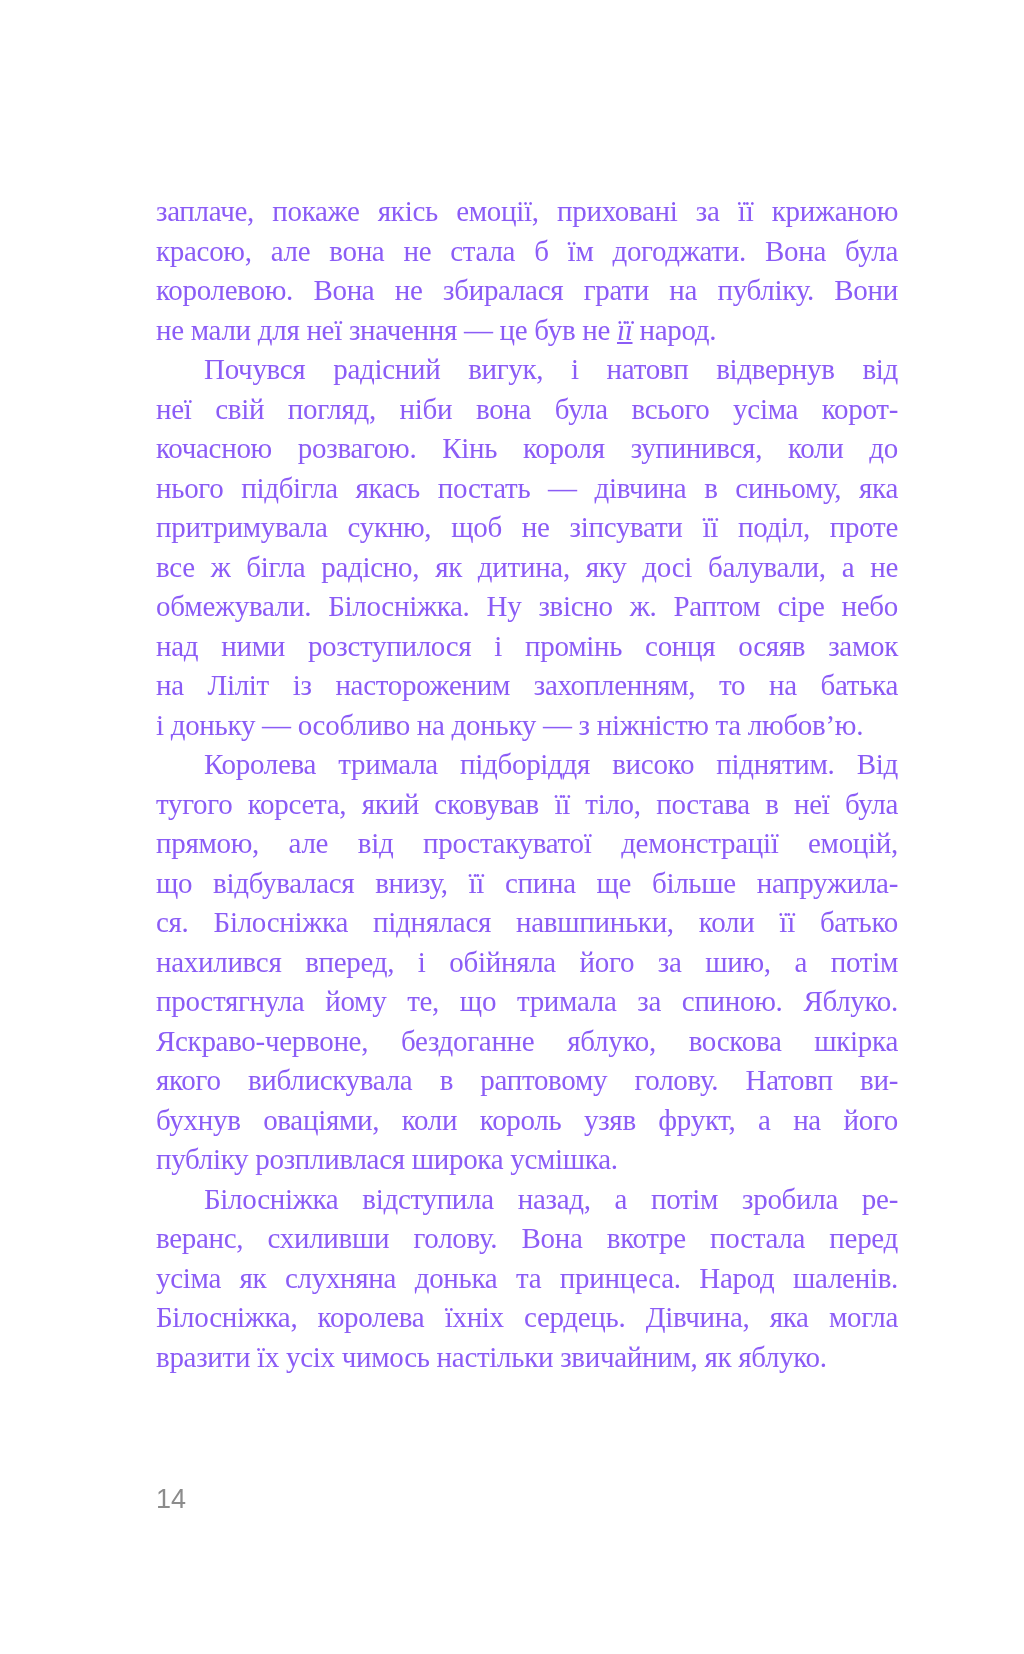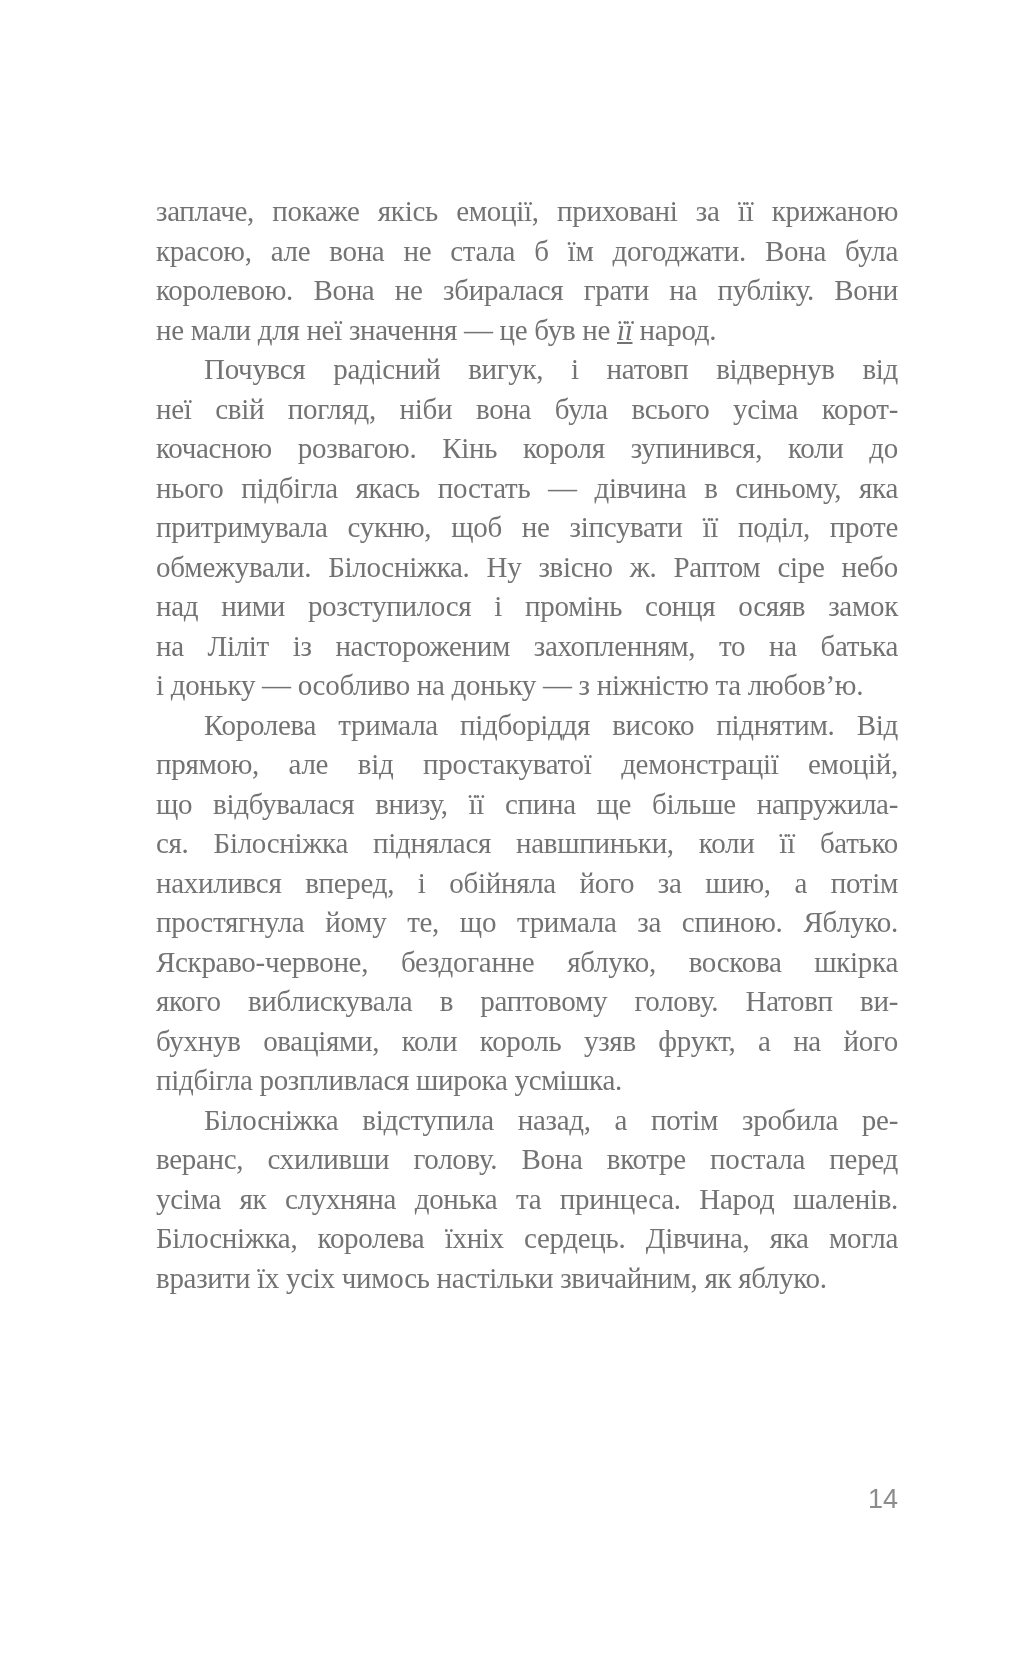--- a/index.html
+++ b/index.html
@@ -20,21 +20,21 @@
   }
   .page-text {
     position: absolute;
     left: 156px;
     top: 192px;
     width: 742px;
     font-family: "Liberation Serif", "DejaVu Serif", serif;
     font-size: 29px;
     line-height: 39.5px;
     letter-spacing: -0.3px;
-    color: #737373;
+    color: #8b5cf6;
   }
   .text-line {
     height: 39.5px;
     text-align: justify;
     text-align-last: justify;
   }
   .text-line.para-end {
     text-align-last: left;
   }
   .text-line.indented {
@@ -42,55 +42,57 @@
   }
   .text-line em {
     font-style: italic;
     text-decoration: underline;
   }
   .page-number {
     position: absolute;
     left: 156px;
     top: 1484px;
     width: 742px;
-    text-align: right;
+    text-align: left;
     font-family: "Liberation Sans", "DejaVu Sans", sans-serif;
     font-size: 27px;
     font-weight: 400;
     color: #8c8c8c;
   }
 </style>
 </head>
 <body>
 
 <div class="book-page">
   <div class="page-text">
       <div class="text-line"><span>заплаче, покаже якісь емоції, приховані за її крижаною</span></div>
       <div class="text-line"><span>красою, але вона не стала б їм догоджати. Вона була</span></div>
       <div class="text-line"><span>королевою. Вона не збиралася грати на публіку. Вони</span></div>
       <div class="text-line para-end"><span>не мали для неї значення — це був не </span><em>її</em><span> народ.</span></div>
       <div class="text-line indented"><span>Почувся радісний вигук, і натовп відвернув від</span></div>
       <div class="text-line"><span>неї свій погляд, ніби вона була всього усіма корот-</span></div>
       <div class="text-line"><span>кочасною розвагою. Кінь короля зупинився, коли до</span></div>
       <div class="text-line"><span>нього підбігла якась постать — дівчина в синьому, яка</span></div>
       <div class="text-line"><span>притримувала сукню, щоб не зіпсувати її поділ, проте</span></div>
+      <div class="text-line"><span>все ж бігла радісно, як дитина, яку досі балували, а не</span></div>
       <div class="text-line"><span>обмежували. Білосніжка. Ну звісно ж. Раптом сіре небо</span></div>
       <div class="text-line"><span>над ними розступилося і промінь сонця осяяв замок</span></div>
       <div class="text-line"><span>на Ліліт із настороженим захопленням, то на батька</span></div>
       <div class="text-line para-end"><span>і доньку — особливо на доньку — з ніжністю та любов’ю.</span></div>
       <div class="text-line indented"><span>Королева тримала підборіддя високо піднятим. Від</span></div>
+      <div class="text-line"><span>тугого корсета, який сковував її тіло, постава в неї була</span></div>
       <div class="text-line"><span>прямою, але від простакуватої демонстрації емоцій,</span></div>
       <div class="text-line"><span>що відбувалася внизу, її спина ще більше напружила-</span></div>
       <div class="text-line"><span>ся. Білосніжка піднялася навшпиньки, коли її батько</span></div>
       <div class="text-line"><span>нахилився вперед, і обійняла його за шию, а потім</span></div>
       <div class="text-line"><span>простягнула йому те, що тримала за спиною. Яблуко.</span></div>
       <div class="text-line"><span>Яскраво-червоне, бездоганне яблуко, воскова шкірка</span></div>
       <div class="text-line"><span>якого виблискувала в раптовому голову. Натовп ви-</span></div>
       <div class="text-line"><span>бухнув оваціями, коли король узяв фрукт, а на його</span></div>
-      <div class="text-line para-end"><span>підбігла розпливлася широка усмішка.</span></div>
+      <div class="text-line para-end"><span>публіку розпливлася широка усмішка.</span></div>
       <div class="text-line indented"><span>Білосніжка відступила назад, а потім зробила ре-</span></div>
       <div class="text-line"><span>веранс, схиливши голову. Вона вкотре постала перед</span></div>
       <div class="text-line"><span>усіма як слухняна донька та принцеса. Народ шаленів.</span></div>
       <div class="text-line"><span>Білосніжка, королева їхніх сердець. Дівчина, яка могла</span></div>
       <div class="text-line para-end"><span>вразити їх усіх чимось настільки звичайним, як яблуко.</span></div>
     </div>
   <div class="page-number">14</div>
 </div>
 
 </body></html>

